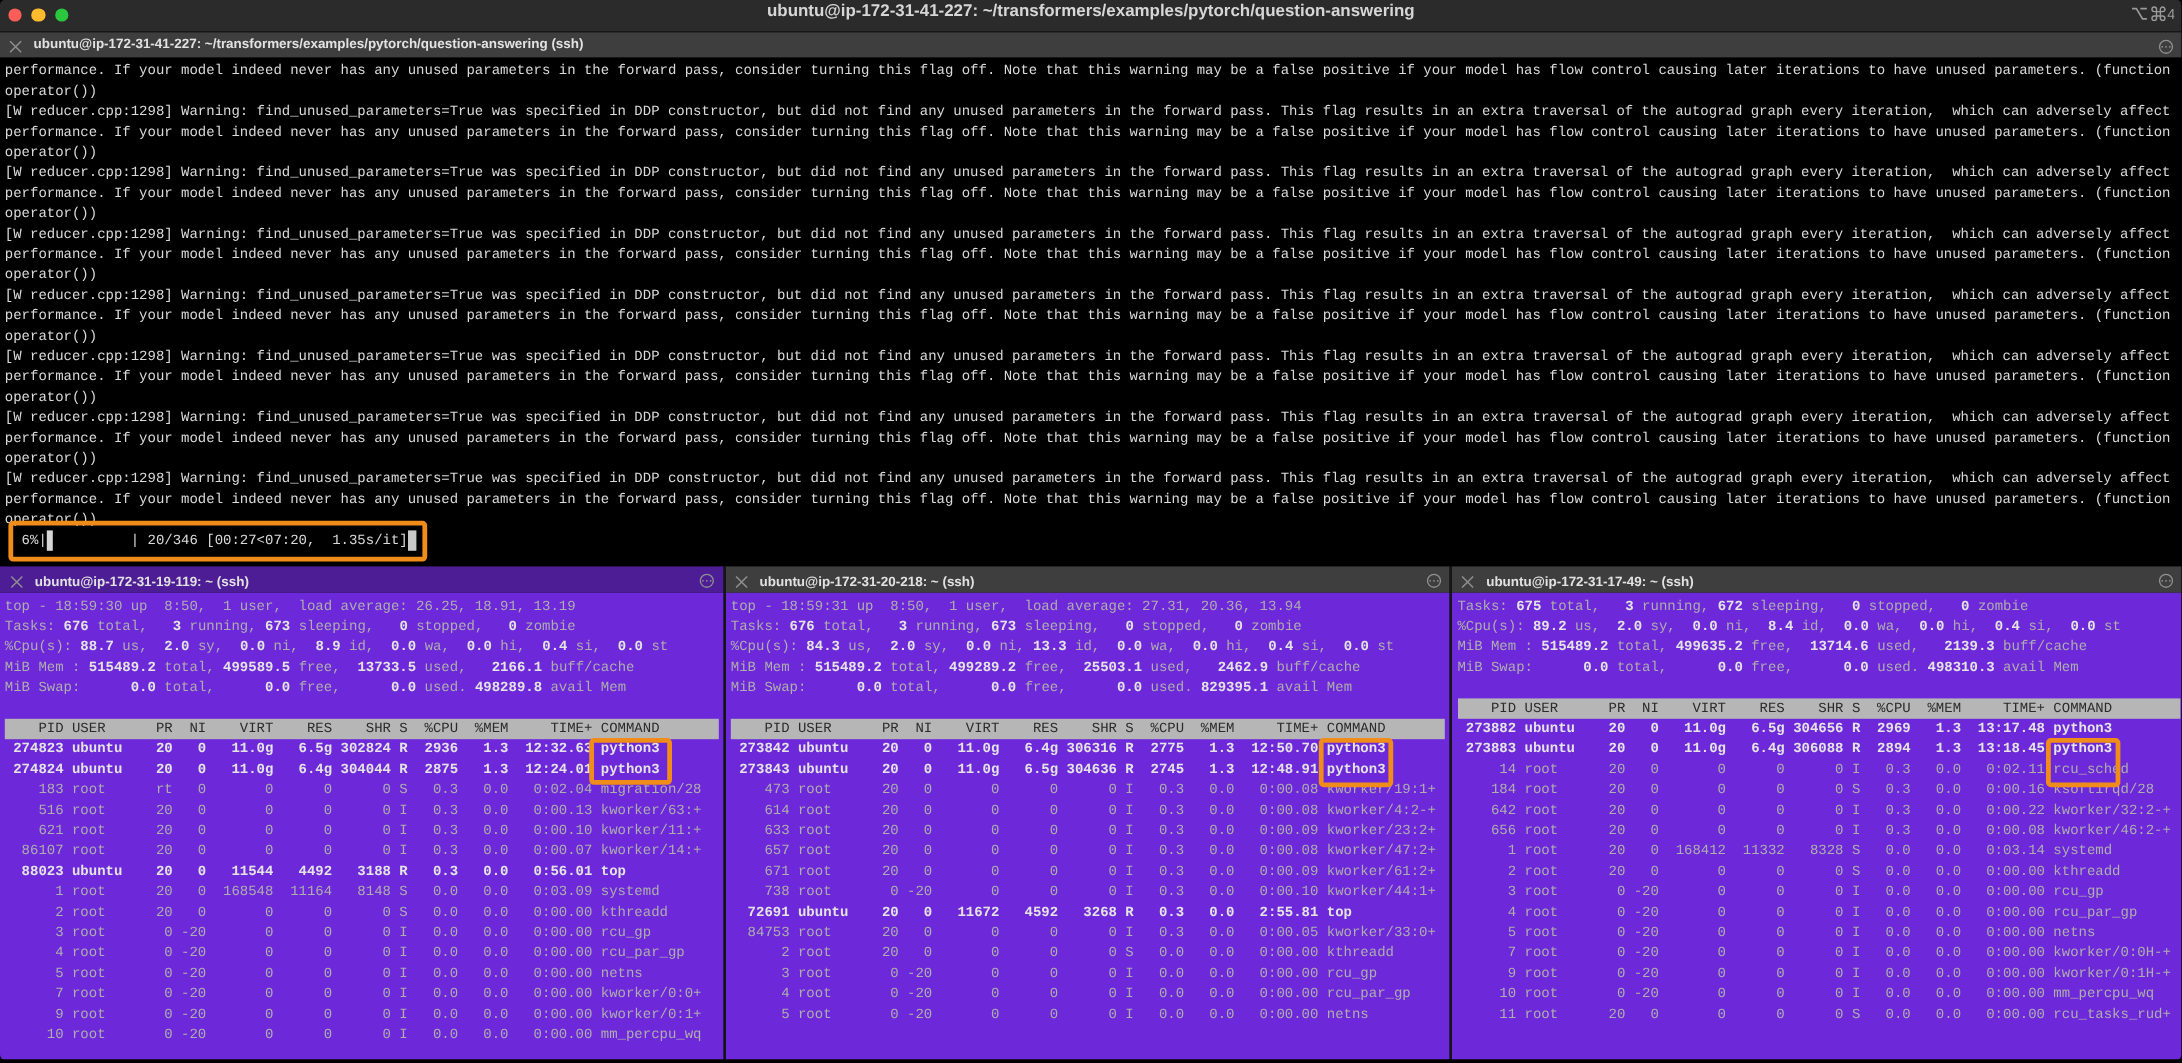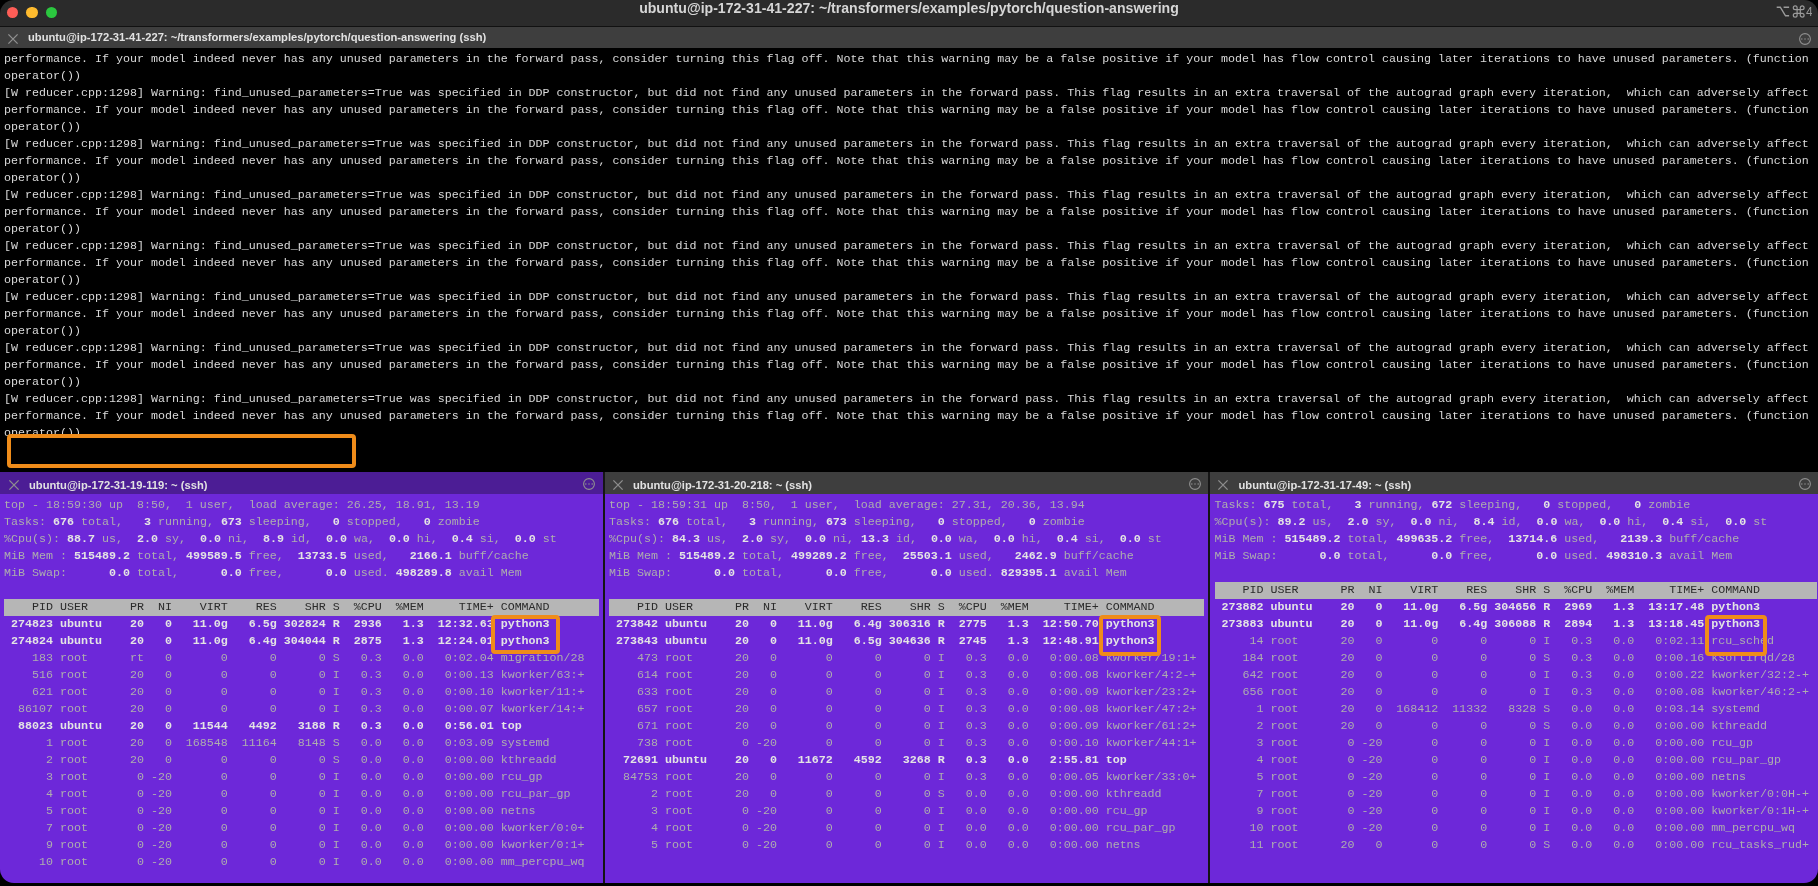--- a/index.html
+++ b/index.html
@@ -1,15 +1,15 @@
 <!DOCTYPE html>
 <html><head><meta charset="utf-8"><style>
 html,body{margin:0;padding:0;background:#000;width:1818px;height:886px;overflow:hidden}
 *{box-sizing:border-box}
-#win{position:absolute;left:0;top:0;width:1818px;height:883px;border-radius:14px;overflow:hidden;background:#000}
+#win{position:absolute;left:0;top:0;width:1818px;height:883px;border-radius:4px;overflow:hidden;background:#000}
 #tbar{position:absolute;left:0;top:0;width:100%;height:26px;background:#2b2b2b}
 .tl{position:absolute;top:6.75px;width:11.5px;height:11.5px;border-radius:50%}
 #wtitle{position:absolute;width:100%;text-align:center;line-height:27px;font:bold 14.1px "Liberation Sans",sans-serif;color:#d6d6d6}
 #tabbar{position:absolute;left:0;top:26px;width:100%;height:22px;background:#3e3e3e;border-top:1px solid #111}
 .tabtxt{font:bold 11.2px "Liberation Sans",sans-serif;color:#e2e2e2;white-space:nowrap}
 #toppane{position:absolute;left:0;top:48px;width:1818px;height:490px;background:#000;overflow:hidden;padding:3px 0 0 4px}
 .ln{height:17px;line-height:17px;white-space:pre;font-family:"Liberation Mono",monospace;font-size:11.666px}
 #toppane .ln{color:#dadada}
 .pc{position:absolute;top:494px;height:389px;background:#6d28d9;overflow:hidden;padding-top:3px;color:#aeaeae}
 .pc b,#toppane b{font-weight:bold;color:#e4e4e4}
@@ -62,20 +62,21 @@
 <div class="ln">operator())</div>
 <div class="ln">[W reducer.cpp:1298] Warning: find_unused_parameters=True was specified in DDP constructor, but did not find any unused parameters in the forward pass. This flag results in an extra traversal of the autograd graph every iteration,  which can adversely affect</div>
 <div class="ln">performance. If your model indeed never has any unused parameters in the forward pass, consider turning this flag off. Note that this warning may be a false positive if your model has flow control causing later iterations to have unused parameters. (function</div>
 <div class="ln">operator())</div>
 <div class="ln">[W reducer.cpp:1298] Warning: find_unused_parameters=True was specified in DDP constructor, but did not find any unused parameters in the forward pass. This flag results in an extra traversal of the autograd graph every iteration,  which can adversely affect</div>
 <div class="ln">performance. If your model indeed never has any unused parameters in the forward pass, consider turning this flag off. Note that this warning may be a false positive if your model has flow control causing later iterations to have unused parameters. (function</div>
 <div class="ln">operator())</div>
 <div class="ln">[W reducer.cpp:1298] Warning: find_unused_parameters=True was specified in DDP constructor, but did not find any unused parameters in the forward pass. This flag results in an extra traversal of the autograd graph every iteration,  which can adversely affect</div>
 <div class="ln">performance. If your model indeed never has any unused parameters in the forward pass, consider turning this flag off. Note that this warning may be a false positive if your model has flow control causing later iterations to have unused parameters. (function</div>
 <div class="ln">operator())</div>
+<div class="ln" style="position:relative"><span>  6%|          | 20/346 [00:27&lt;07:20,  1.35s/it]</span><span style="position:absolute;left:35.0px;top:0;width:4.6px;height:17px;background:#d6d6d6"></span><span style="position:absolute;left:336.0px;top:0;width:7.0px;height:17px;background:#c9c9c9"></span></div>
 </div>
 <div class="divider" style="left:602.5px"></div>
 <div class="divider" style="left:1208px"></div>
 <div style="position:absolute;left:0px;top:472px;width:602.5px;height:22px;background:#4c1d95">
       <svg style="position:absolute;left:7.5px;top:6.5px" width="12" height="12">
         <path d="M1.4000000000000004,1.4000000000000004 L10.6,10.6 M10.6,1.4000000000000004 L1.4000000000000004,10.6" stroke="#8e8e8e" stroke-width="1.3" fill="none"></path>
       </svg>
       <div class="tabtxt" style="position:absolute;left:29px;top:1.5px;line-height:22px">ubuntu@ip-172-31-19-119: ~ (ssh)</div>
       <svg style="position:absolute;left:582.0px;top:5px" width="14" height="14">
         <circle cx="7" cy="7" r="5.4" stroke="#909090" stroke-width="1.1" fill="none"></circle>

